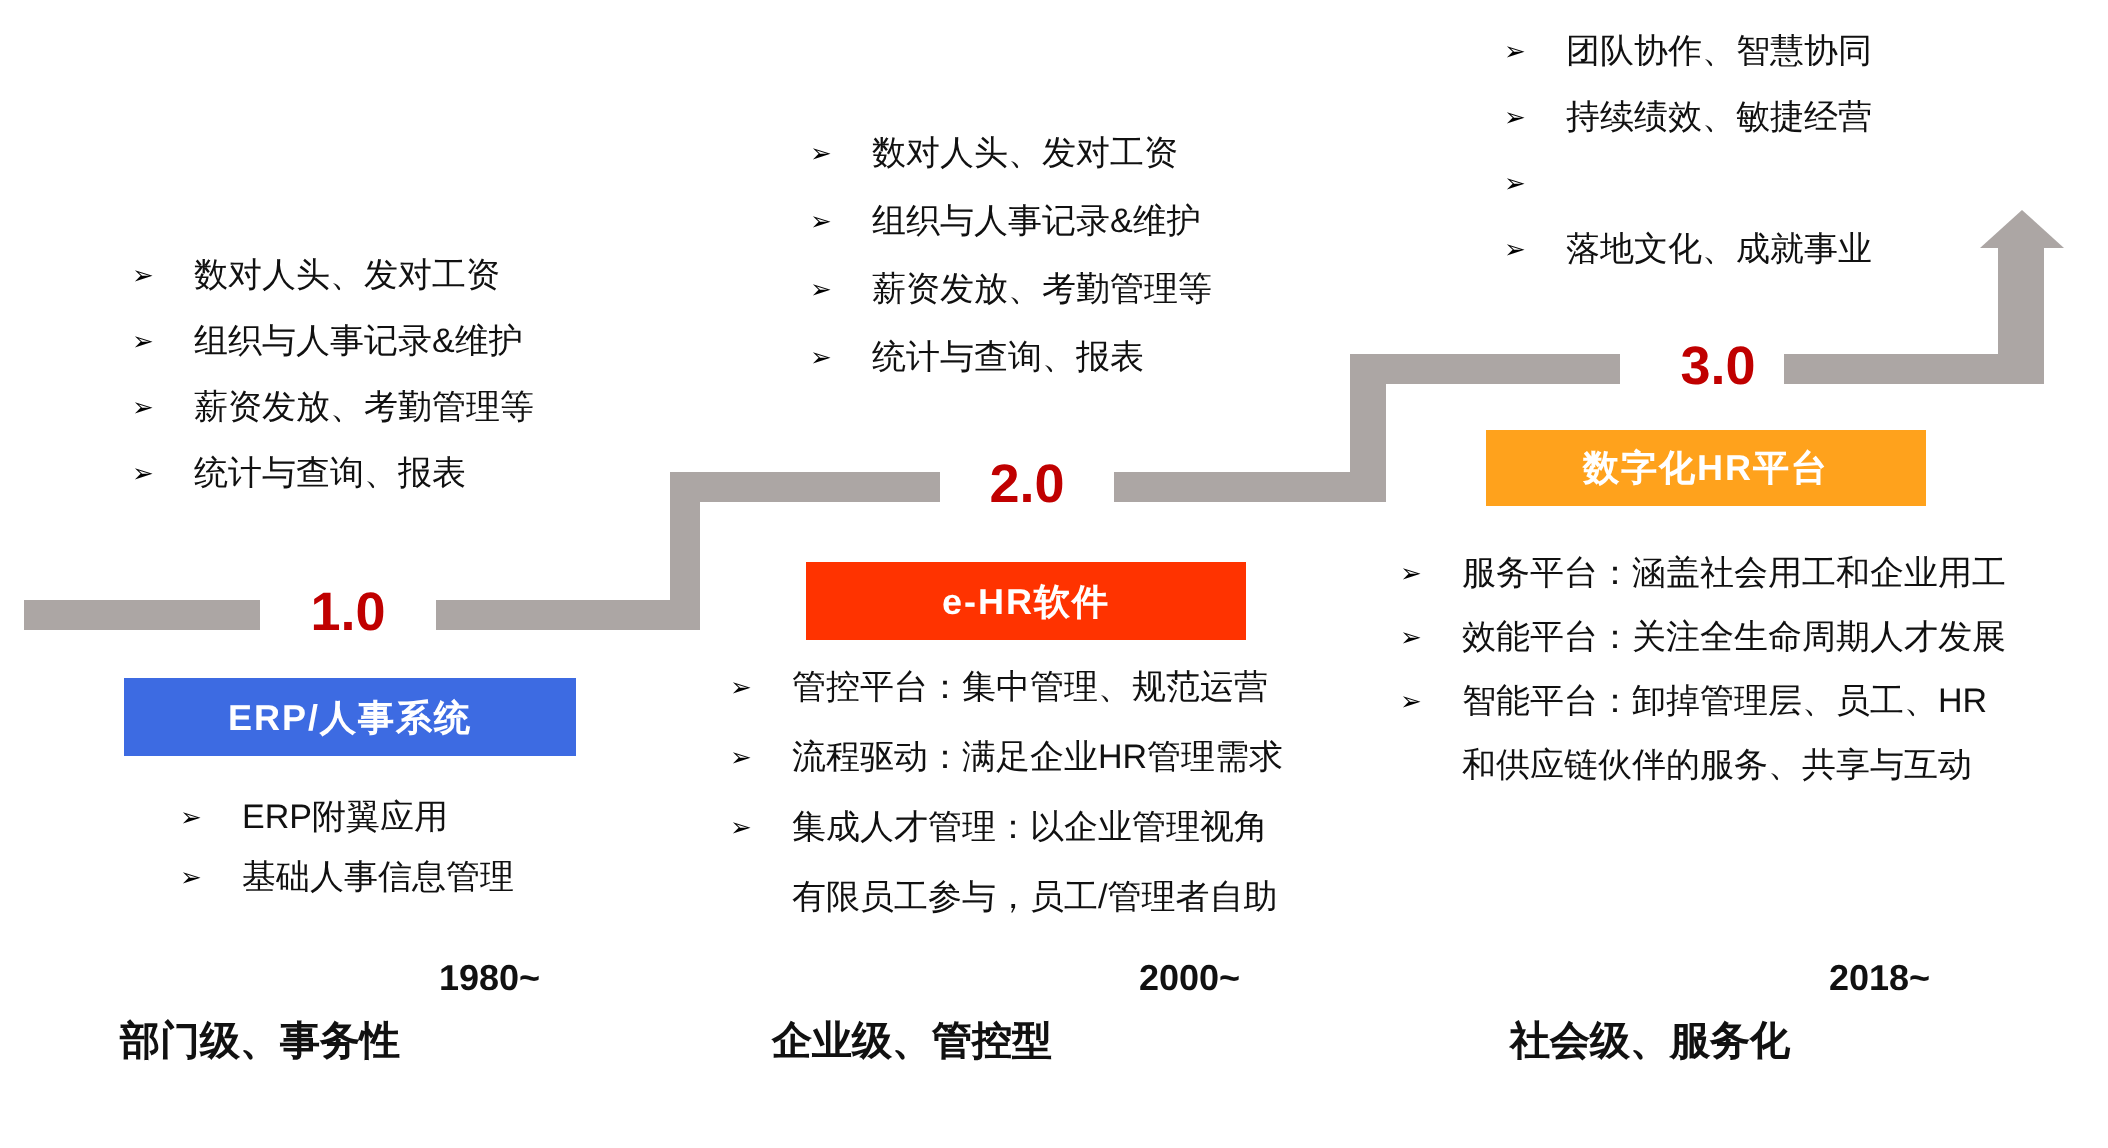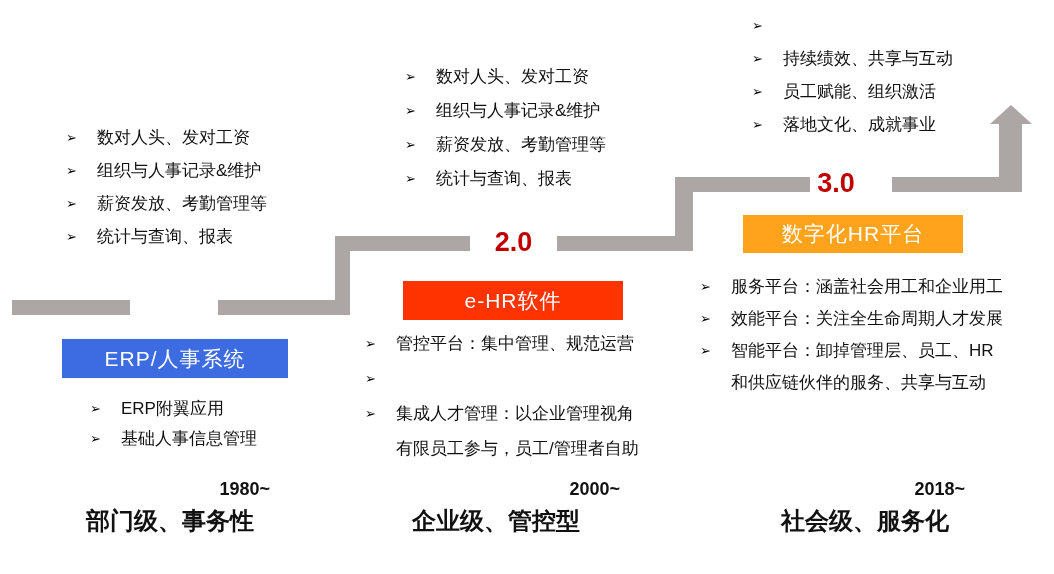--- a/index.html
+++ b/index.html
@@ -12,62 +12,63 @@
   .arrowhead {
     position:absolute; width:0; height:0;
     border-left:21px solid transparent; border-right:21px solid transparent;
     border-bottom:19px solid #aca6a4;
   }
   .num {
     position:absolute; font-weight:bold; font-size:27px; color:#c00000;
     text-align:center; line-height:29px;
   }
   .stagebox {
-    position:absolute; color:#ffffff; font-size:21px; font-weight:400;
+    position:absolute; color:#ffffff; font-size:18px; font-weight:700;
     display:flex; align-items:center; justify-content:center; letter-spacing:1px;
   }
   .box-blue   { background:#3d6be2; }
   .box-red    { background:#ff3300; }
   .box-orange { background:#ffa21c; }
   .blist { position:absolute; list-style:none; margin:0; padding:0; font-size:17px; }
   .blist li { display:flex; line-height:20px; }
   .blt { flex:0 0 31px; width:31px; font-size:13px; line-height:20px; color:#000; }
   .cont { padding-left:31px; }
   .p32 li { margin-bottom:13px; }
   .p33 li { margin-bottom:14px; }
   .p30 li { margin-bottom:10px; }
   .p34 li { margin-bottom:15px; }
   .p32b li { margin-bottom:12px; }
   .era {
     position:absolute; width:200px; text-align:right;
     font-weight:bold; font-size:18px; line-height:20px;
   }
   .eradesc {
-    position:absolute; width:220px; text-align:center;
-    font-weight:bold; font-size:24px; line-height:24px;
+    position:absolute; width:220px; 
+    font-weight:bold; font-size:20px; line-height:24px;
   }
 </style>
 </head>
 <body>
 
 <div class="canvas">
 
   <div class="bar" style="left:12px;  top:300px; width:118px; height:15px;"></div>
   <div class="bar" style="left:218px; top:300px; width:132px; height:15px;"></div>
   <div class="bar" style="left:335px; top:237px; width:15px;  height:78px;"></div>
   <div class="bar" style="left:335px; top:236px; width:135px; height:15px;"></div>
   <div class="bar" style="left:557px; top:236px; width:136px; height:15px;"></div>
   <div class="bar" style="left:675px; top:177px; width:18px;  height:74px;"></div>
   <div class="bar" style="left:675px; top:177px; width:135px; height:15px;"></div>
   <div class="bar" style="left:892px; top:177px; width:130px; height:15px;"></div>
   <div class="bar" style="left:999px; top:123px; width:23px;  height:69px;"></div>
   <div class="arrowhead" style="left:990px; top:105px;"></div>
 
+  <div class="num" style="left:130px; top:292px; width:88px;">1.0</div>
   <div class="num" style="left:470px; top:228px; width:87px;">2.0</div>
-  <div class="num" style="left:787px; top:169px; width:98px;">3.0</div>
+  <div class="num" style="left:810px; top:169px; width:98px;">3.0</div>
 
   <div class="stagebox box-red" style="left:403px; top:281px; width:220px; height:39px;">e-HR软件</div>
   <div class="stagebox box-blue" style="left:62px;  top:339px; width:226px; height:39px;">ERP/人事系统</div>
   <div class="stagebox box-orange" style="left:743px; top:215px; width:220px; height:38px;">数字化HR平台</div>
 
   <ul class="blist p32" style="left:66px; top:128px;">
     <li>
         <span class="blt">➢</span>
         <span>数对人头、发对工资</span>
       </li>
@@ -100,28 +101,28 @@
       </li>
     <li>
         <span class="blt">➢</span>
         <span>统计与查询、报表</span>
       </li>
   </ul>
 
   <ul class="blist p32" style="left:752px; top:16px;">
     <li>
         <span class="blt">➢</span>
+        <span>团队协作、智慧协同</span>
       </li>
     <li>
         <span class="blt">➢</span>
-        <span>持续绩效、共享与互动</span>
+        <span>持续绩效、敏捷经营</span>
       </li>
     <li>
         <span class="blt">➢</span>
-        <span>员工赋能、组织激活</span>
       </li>
     <li>
         <span class="blt">➢</span>
         <span>落地文化、成就事业</span>
       </li>
   </ul>
 
   <ul class="blist p30" style="left:90px; top:399px;">
     <li>
         <span class="blt">➢</span>
@@ -133,20 +134,21 @@
       </li>
   </ul>
 
   <ul class="blist p34" style="left:365px; top:334px;">
     <li>
         <span class="blt">➢</span>
         <span>管控平台：集中管理、规范运营</span>
       </li>
     <li>
         <span class="blt">➢</span>
+        <span>流程驱动：满足企业HR管理需求</span>
       </li>
     <li>
         <span class="blt">➢</span>
         <span>集成人才管理：以企业管理视角</span>
       </li>
     <li class="cont">
         <span>有限员工参与，员工/管理者自助</span>
       </li>
   </ul>
 

